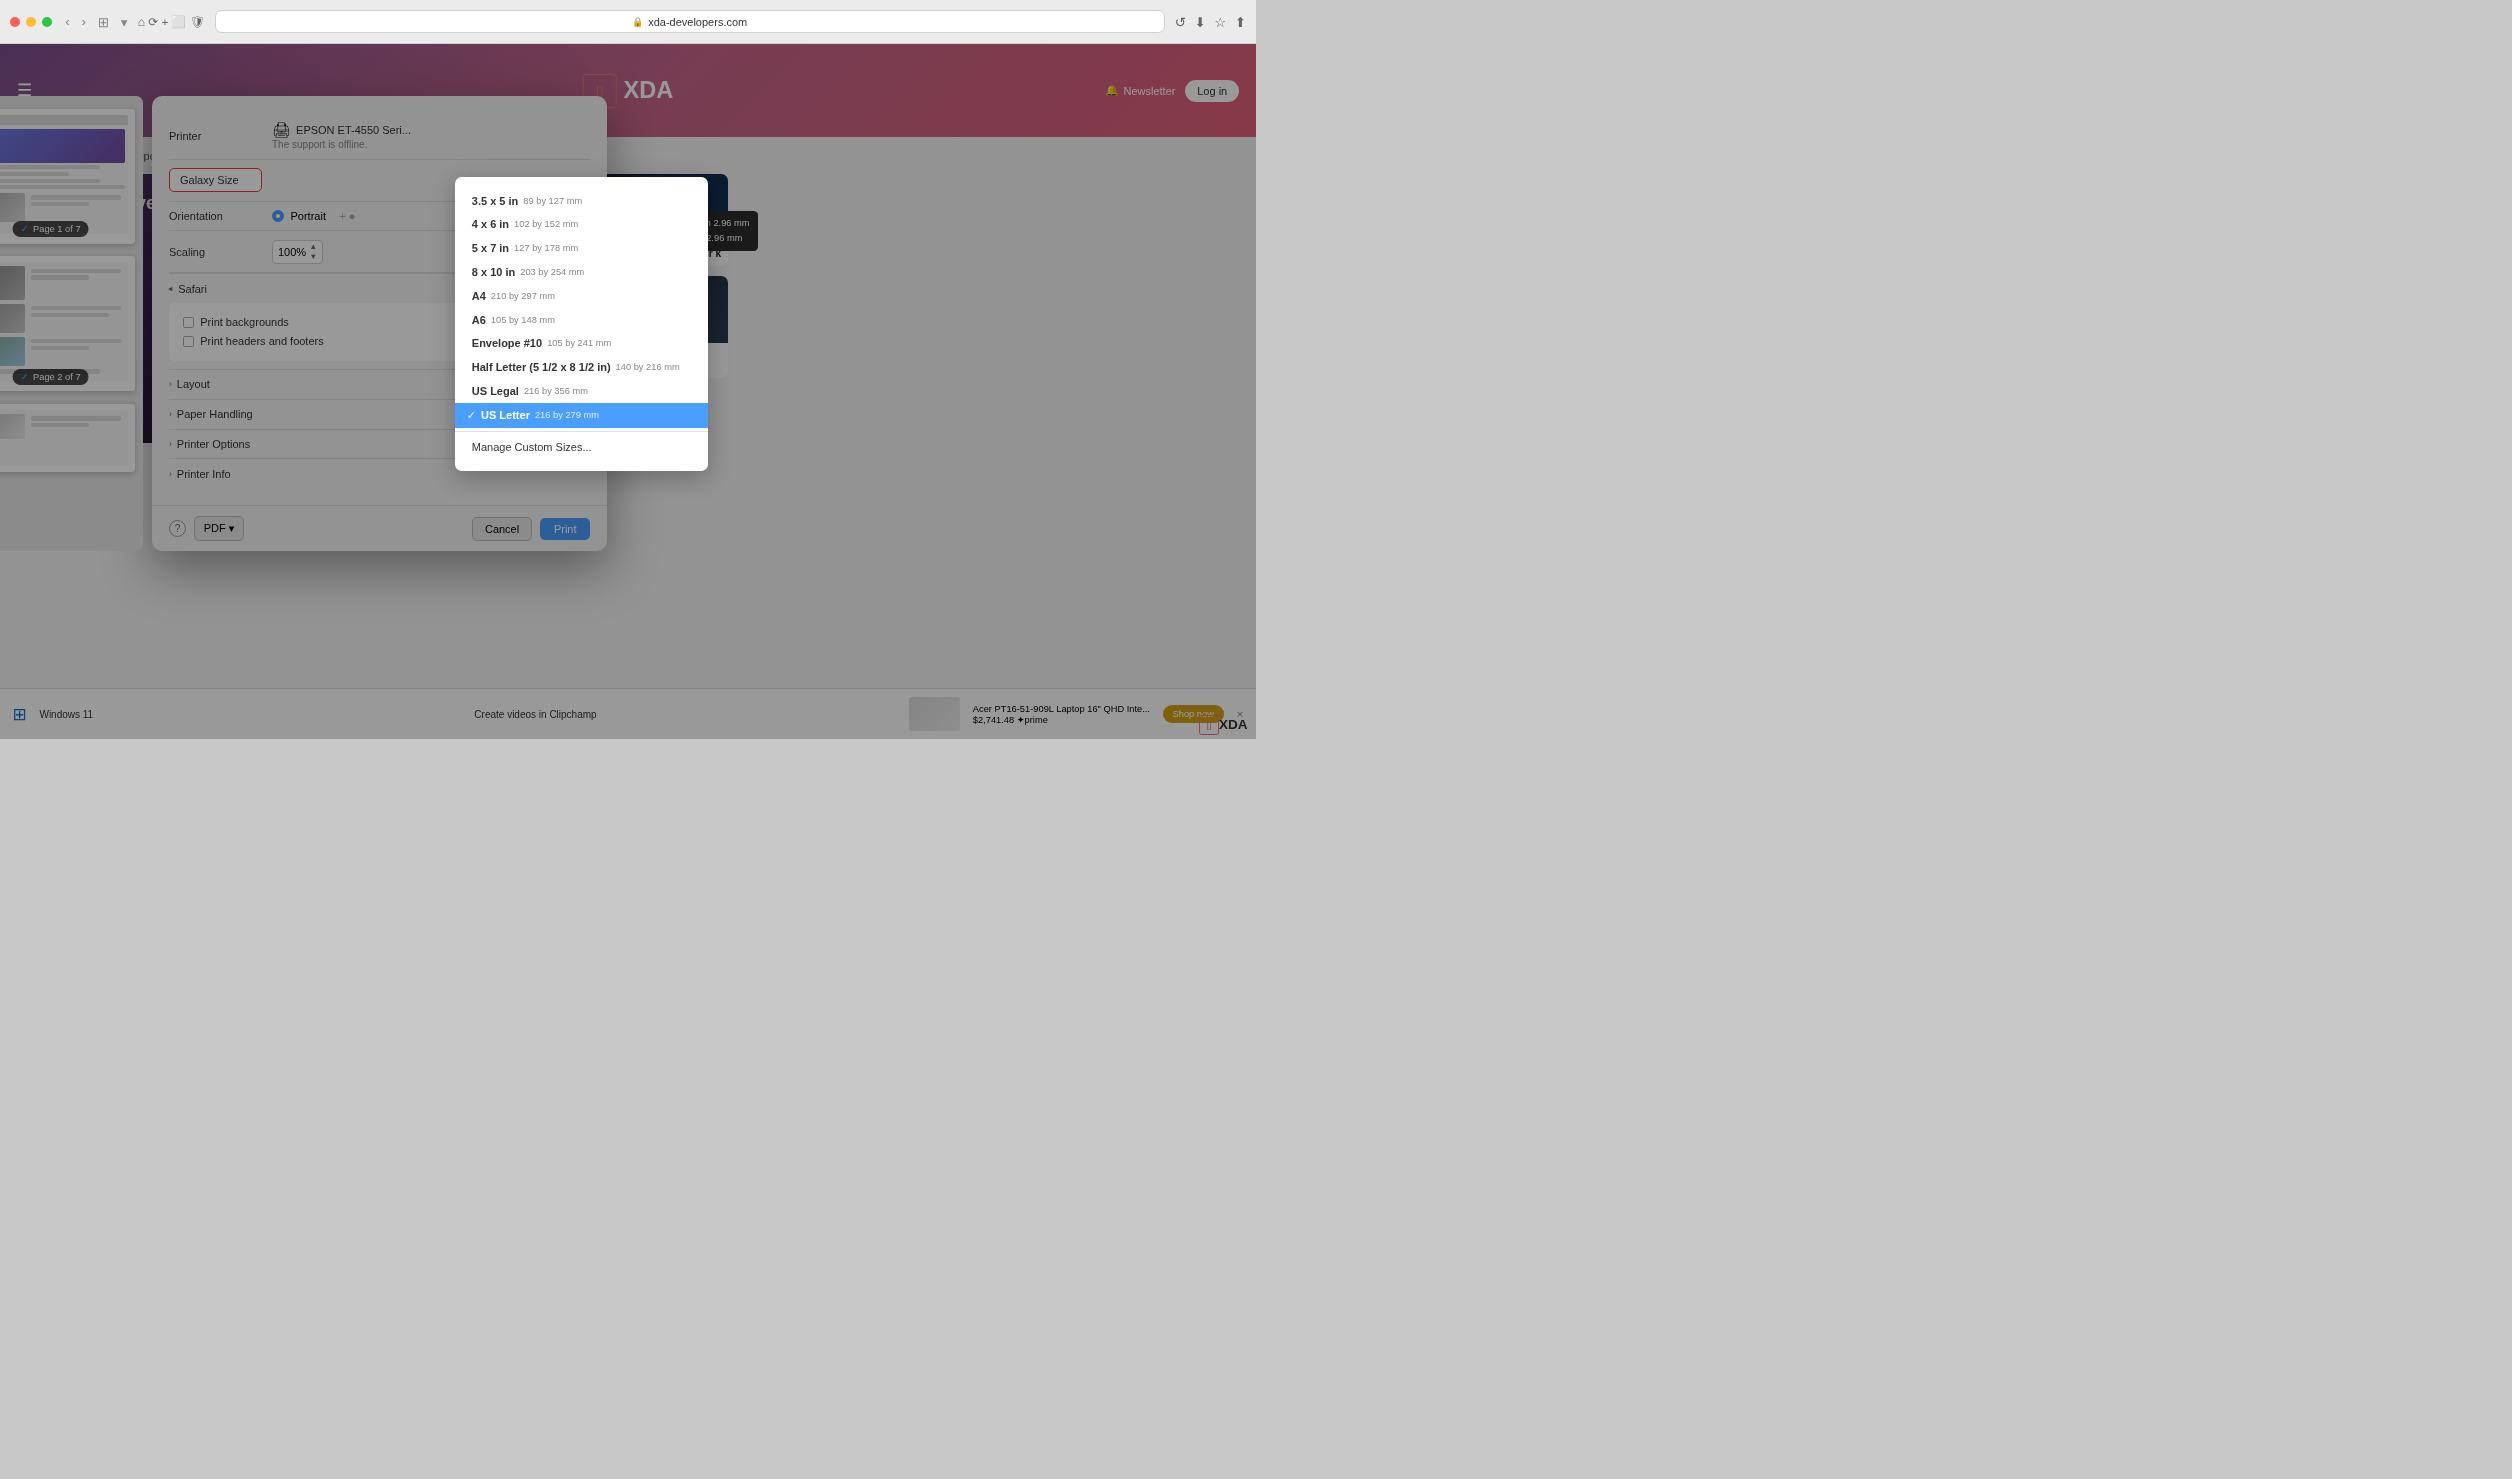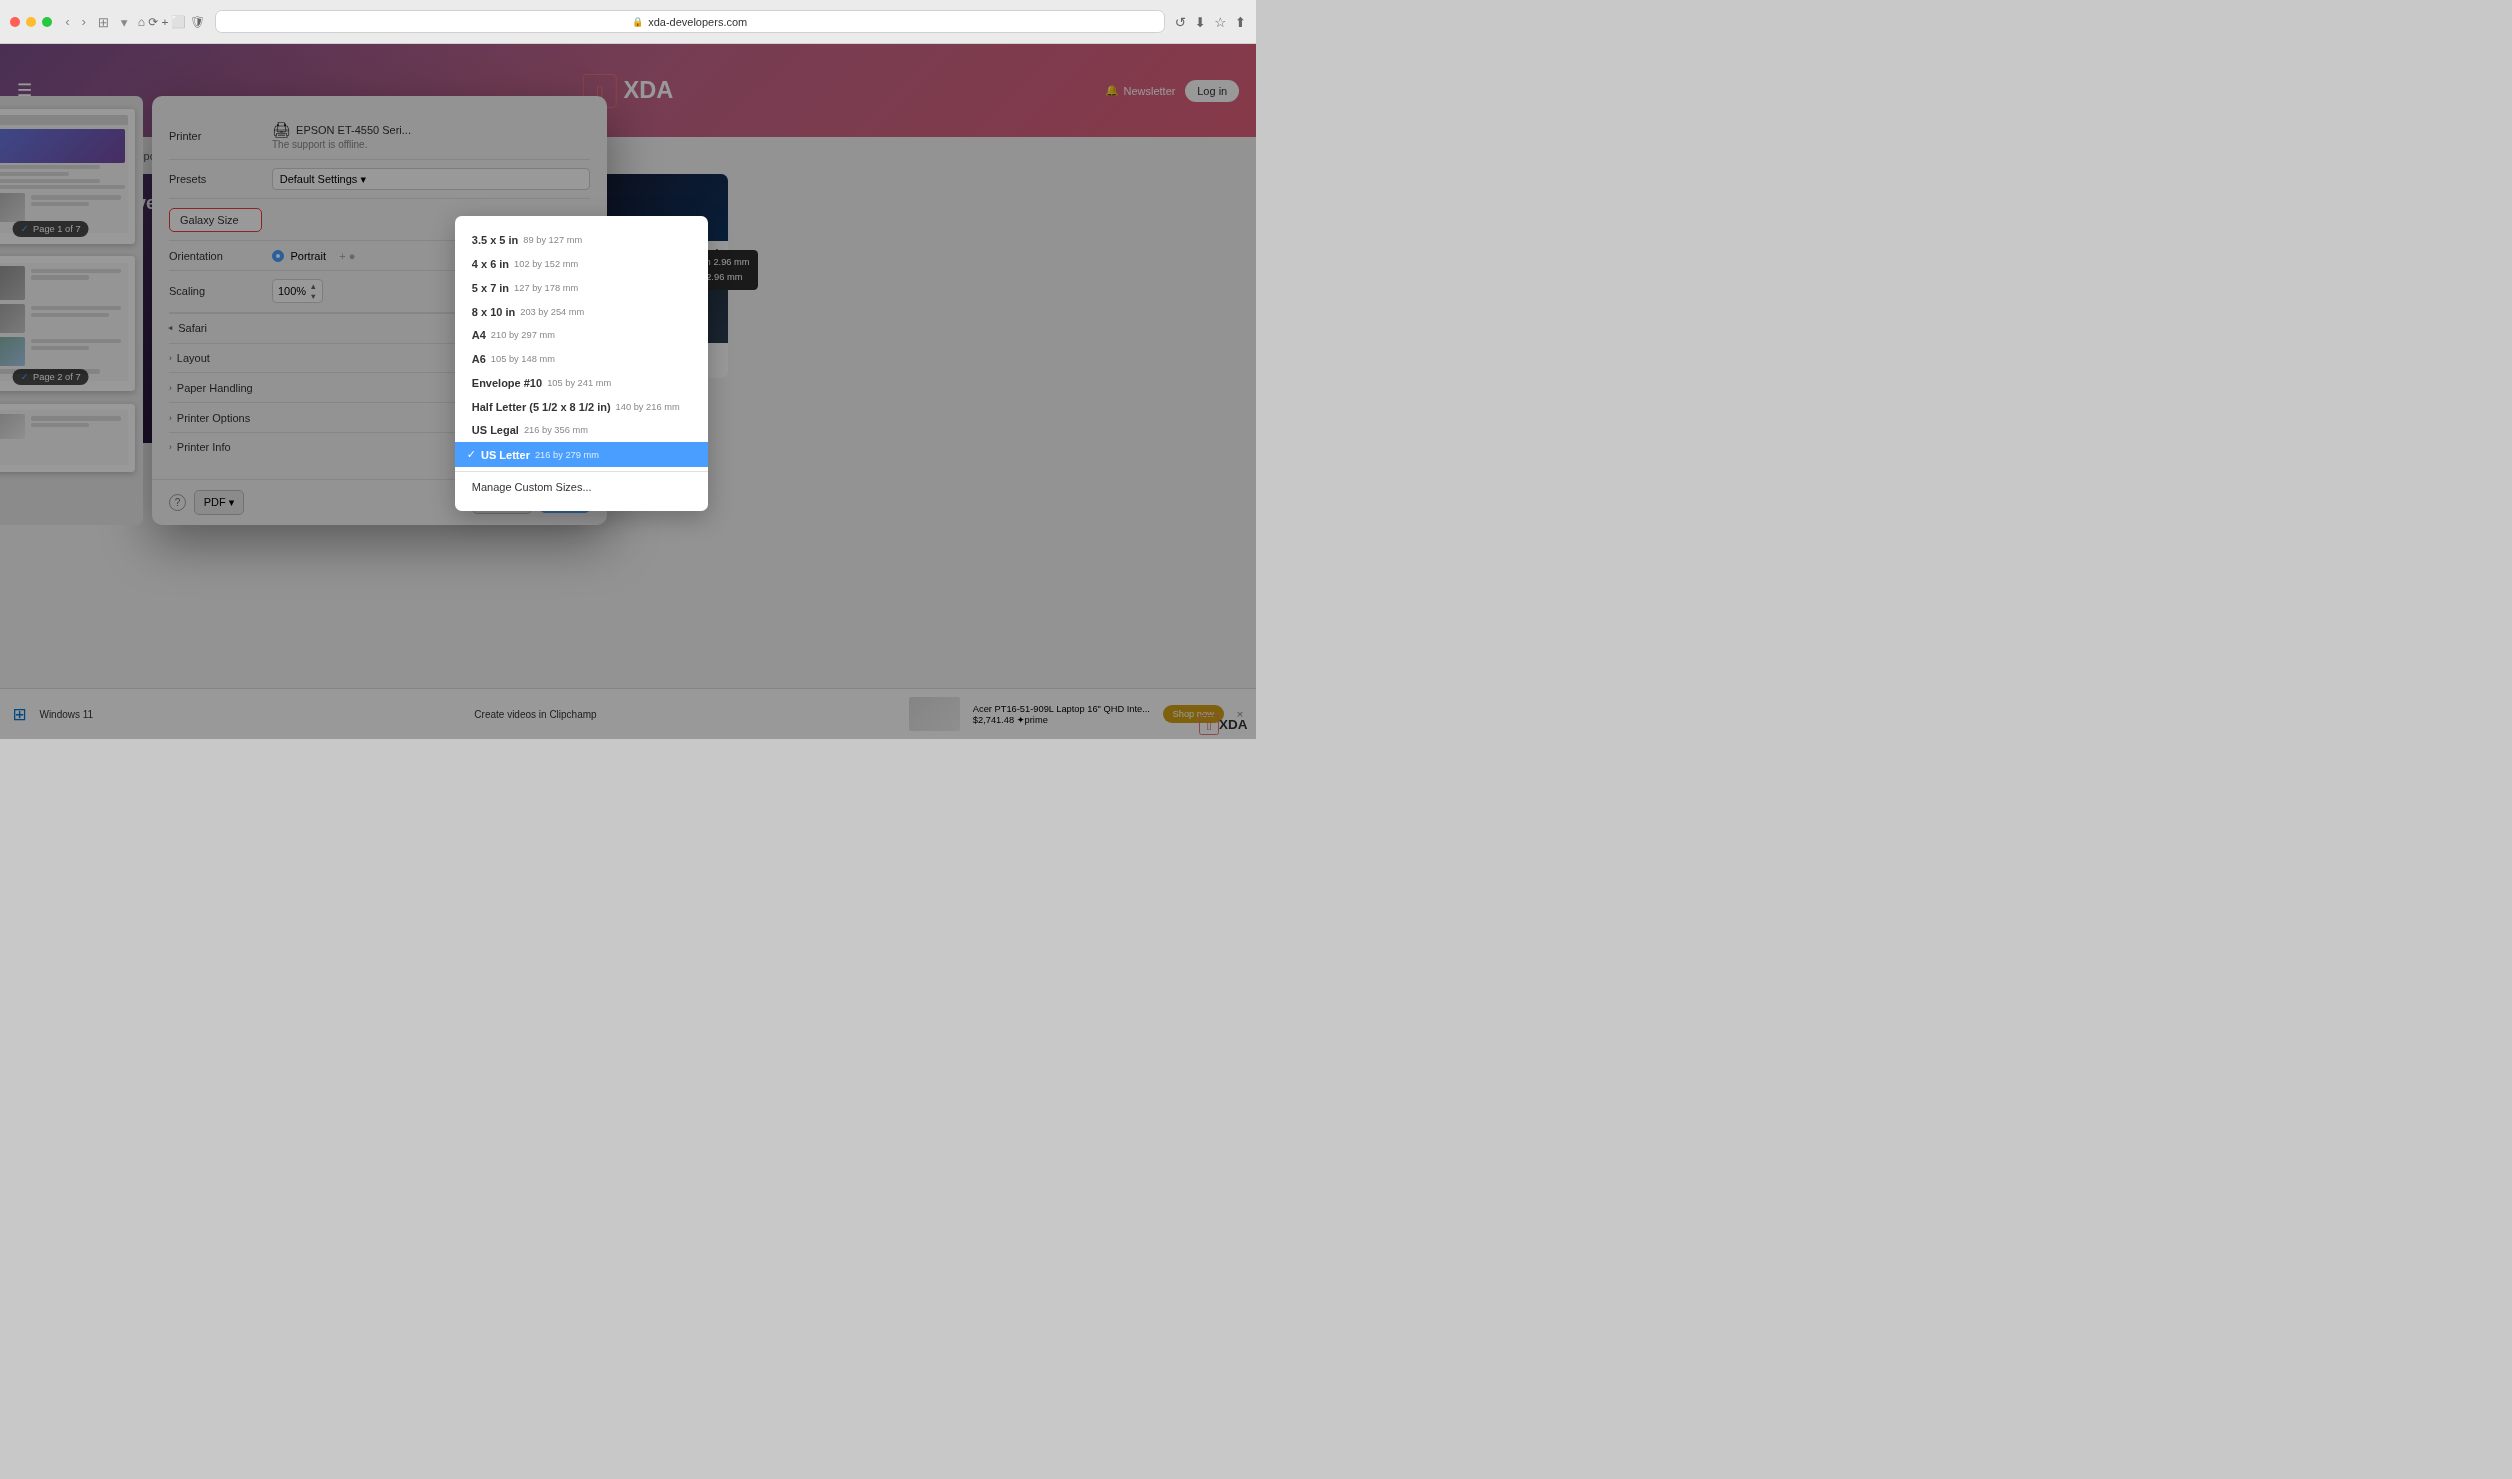--- a/index.html
+++ b/index.html
@@ -661,24 +661,20 @@
         <span class="dialog-label">Printer</span>
         <div style="flex:1;">
           <div style="display:flex; align-items:center;">
             <span style="font-size:15px; margin-right:5px;">🖨</span>
             <span class="dialog-value">EPSON ET-4550 Seri...</span>
           </div>
           <div class="dialog-value offline">The support is offline.</div>
         </div>
       </div>
 
-      <div class="dialog-row">
-        <span class="dialog-label">Presets</span>
-        <button style="flex:1; text-align:left; background:white; border:0.8px solid #d0d0d0; border-radius:4.2px; padding:3.4px 6.7px; font-size:11px; cursor:pointer;">Default Settings ▾</button>
-      </div>
 
       <div class="dialog-row" style="position:relative;">
         <button class="paper-size-btn">Galaxy Size</button>
 
         <div class="paper-size-dropdown">
           <div class="dropdown-item">
             <span class="check-mark"> </span>
             <span class="dropdown-item-name"><strong>3.5 x 5 in</strong></span>
             <span class="size-dim">89 by 127 mm</span>
           </div>
@@ -758,20 +754,30 @@
             <span>▼</span>
           </div>
         </div>
       </div>
 
       <div class="safari-section">
         <div class="safari-header">
           <span class="chevron-icon chevron-down">▾</span>
           <span class="section-label">Safari</span>
         </div>
+        <div class="safari-content">
+          <div class="checkbox-row">
+            <div class="checkbox"></div>
+            <span class="checkbox-label">Print backgrounds</span>
+          </div>
+          <div class="checkbox-row">
+            <div class="checkbox"></div>
+            <span class="checkbox-label">Print headers and footers</span>
+          </div>
+        </div>
       </div>
 
       <div class="collapsible-section">
         <div class="collapsible-header">
           <span class="chevron-icon chevron-right">›</span>
           <span class="section-label">Layout</span>
           <span class="section-sublabel">1 page per sheet</span>
         </div>
       </div>
 

